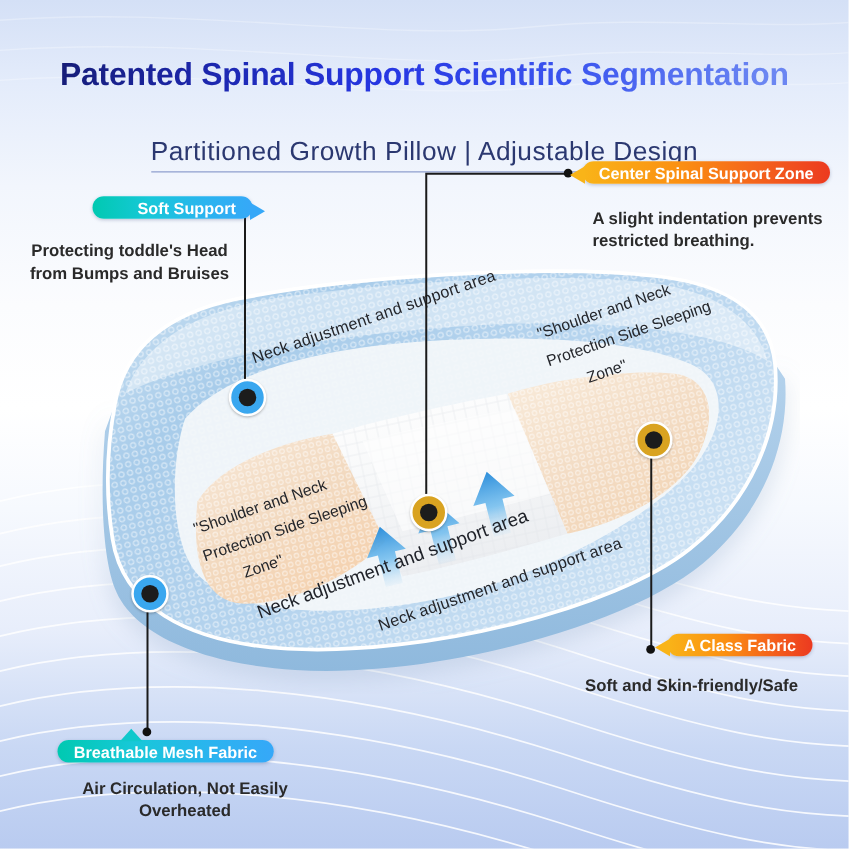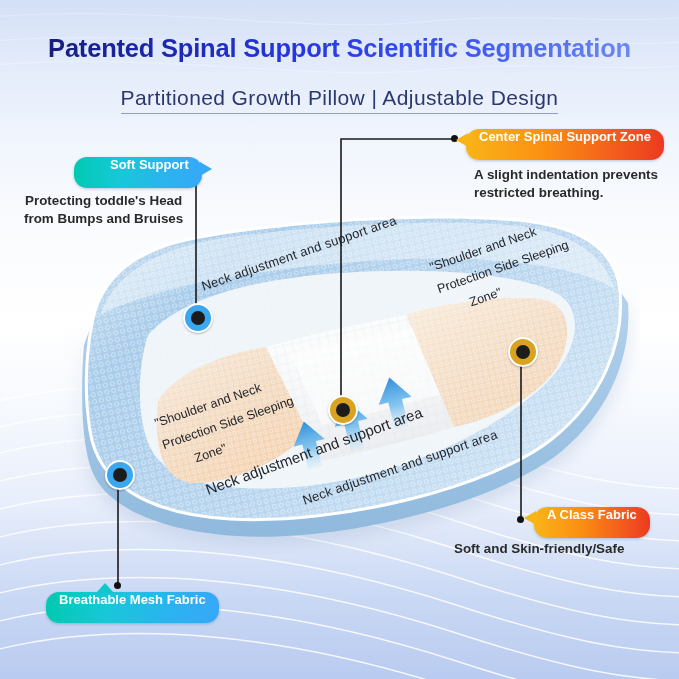--- a/index.html
+++ b/index.html
@@ -24,37 +24,37 @@
       #e8eefb 74%,
       #c9d8f4 88%,
       #b9cbf0 100%);
   }
   .bg-waves{position:absolute;left:0;bottom:0;width:679px;height:340px;}
   .bg-waves-top{position:absolute;left:0;top:0;width:679px;height:150px;opacity:.55;}
 
   
   .header{position:absolute;left:0;top:0;width:679px;text-align:center;}
   .title{
-    margin:4px;padding-top:30px;
+    margin:16px;padding-top:30px;
     font-size:25.5px;font-weight:bold;letter-spacing:-.2px;
     background:linear-gradient(100deg,#141a66 0%,#1b25a8 22%,#2636e2 45%,#3b55ef 68%,#6b86f2 92%);
     -webkit-background-clip:text;background-clip:text;
     color:transparent;-webkit-text-fill-color:transparent;
     white-space:nowrap;
   }
   .subtitle-wrap{margin-top:19px;display:inline-block;}
   .subtitle{
     font-size:21px;color:#2b3870;font-weight:400;letter-spacing:.4px;
     padding-bottom:3px;border-bottom:1.3px solid #8e9fce;white-space:nowrap;
   }
 
   
   .badge{
-    position:absolute;display:flex;align-items:flex-start;justify-content:center;
-    height:31px;border-radius:13px;color:#fff;font-weight:bold;font-size:13px;
+    position:absolute;display:flex;align-items:center;justify-content:center;
+    height:18px;border-radius:13px;color:#fff;font-weight:bold;font-size:13px;
     white-space:nowrap;padding:0 13px;
     box-shadow:0 1px 3px rgba(40,60,110,.28);
   }
   .badge .tail{position:absolute;width:0;height:0;}
   .badge-teal{background:linear-gradient(90deg,#00c9b1 0%,#17c8d8 35%,#2ab4ef 70%,#36a8f8 100%);}
   .badge-orange{background:linear-gradient(90deg,#f9b418 0%,#fb8f12 40%,#f4611c 72%,#ec3a20 100%);}
 
   #badge-soft-support{left:74px;top:157px;padding-left:36px;}
   #badge-soft-support .tail{right:-10px;top:5px;
     border-top:7px solid transparent;border-bottom:7px solid transparent;
@@ -76,21 +76,21 @@
     border-bottom:10px solid #10c8cc;}
 
   
   .caption{
     position:absolute;font-size:13.4px;color:#2a2a2a;line-height:1.32;
     white-space:pre-line;
     font-weight:bold;
   }
   #caption-soft{left:24px;top:192px;text-align:center;}
   #caption-center{left:474px;top:166px;text-align:left;}
-  #caption-aclass{left:454px;top:540px;text-align:left;}
+  #caption-aclass{left:468px;top:540px;text-align:left;}
   #caption-mesh{left:38px;top:622px;text-align:center;width:220px;}
 
   
   .conn{position:absolute;}
   .dot-small{position:absolute;width:7px;height:7px;border-radius:50%;background:#111;}
   .marker{
     position:absolute;width:26px;height:26px;border-radius:50%;
     display:flex;align-items:center;justify-content:center;
     box-shadow:0 1px 2px rgba(0,0,0,.25);
   }
@@ -319,14 +319,16 @@
   <div class="badge badge-teal" id="badge-mesh">
     <span>Breathable Mesh Fabric</span>
     <span class="tail"></span>
   </div>
 
   <div class="caption" id="caption-soft">Protecting toddle's Head
 from Bumps and Bruises</div>
   <div class="caption" id="caption-center">A slight indentation prevents
 restricted breathing.</div>
   <div class="caption" id="caption-aclass">Soft and Skin-friendly/Safe</div>
+  <div class="caption" id="caption-mesh">Air Circulation, Not Easily
+Overheated</div>
 
 </div>
 
 </body></html>

